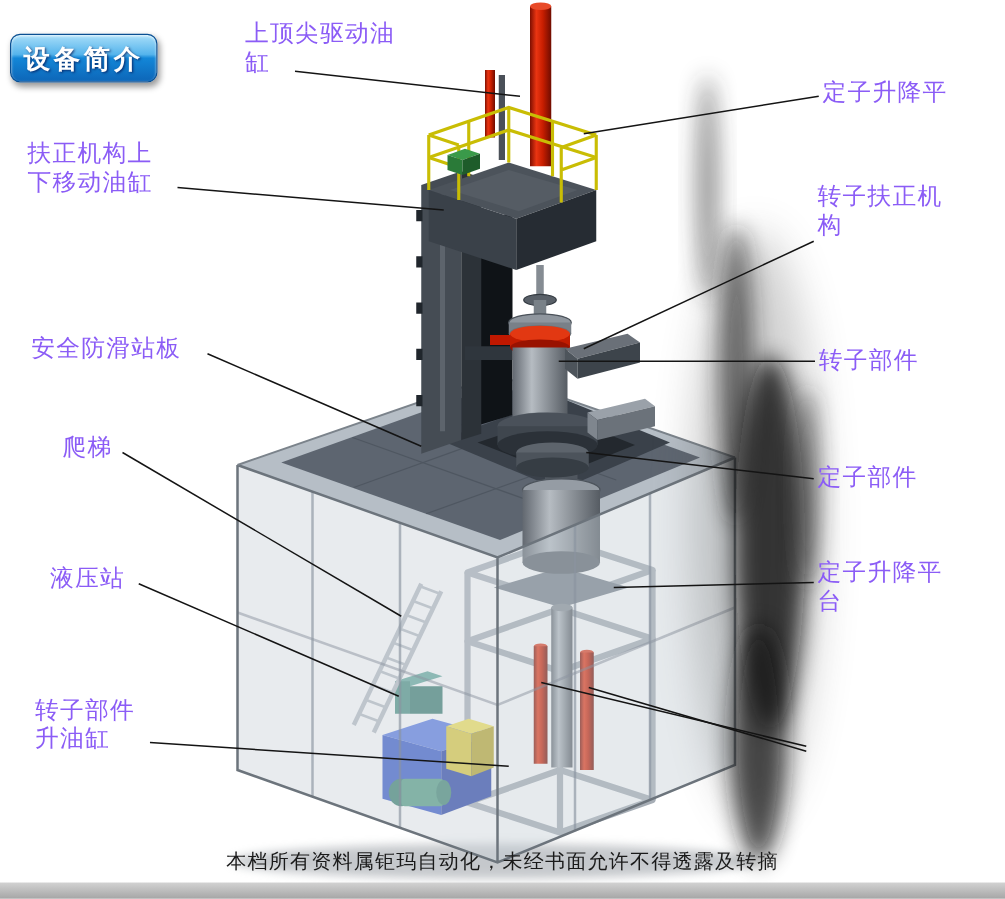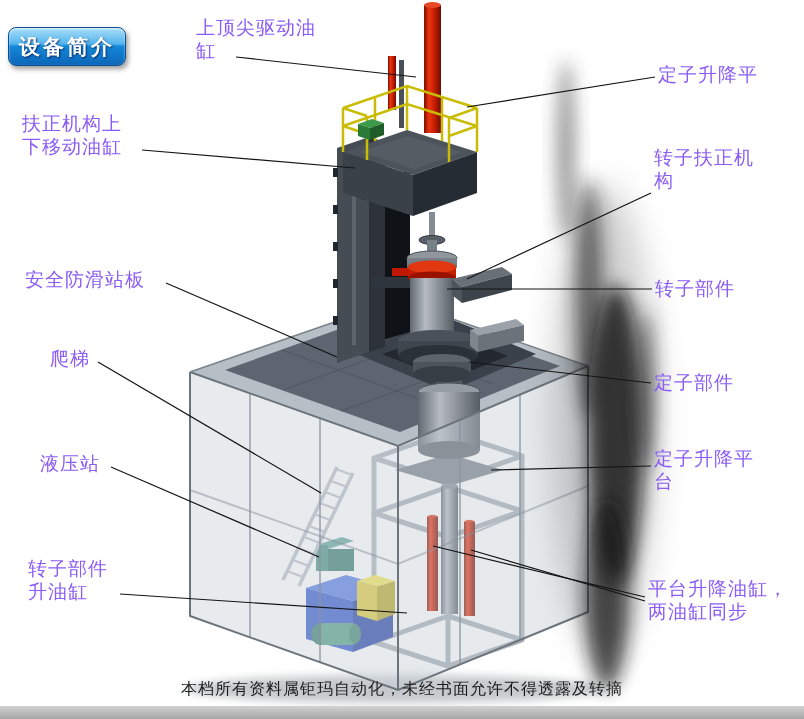--- a/index.html
+++ b/index.html
@@ -245,20 +245,18 @@
 构</div>
   <div class="lbl" style="left:25px;top:268px">安全防滑站板</div>
   <div class="lbl" style="left:655px;top:277px">转子部件</div>
   <div class="lbl" style="left:50px;top:347px">爬梯</div>
   <div class="lbl" style="left:654px;top:371px">定子部件</div>
   <div class="lbl" style="left:40px;top:452px">液压站</div>
   <div class="lbl" style="left:654px;top:447px">定子升降平
 台</div>
   <div class="lbl" style="left:28px;top:557px">转子部件
 升油缸</div>
-  <div class="lbl" style="left:648px;top:577px">平台升降油缸，
-两油缸同步</div>
 
   <div class="footer">本档所有资料属钜玛自动化，未经书面允许不得透露及转摘</div>
 
   <div class="bottom-strip"></div>
 
 </div>
 
 </body></html>

